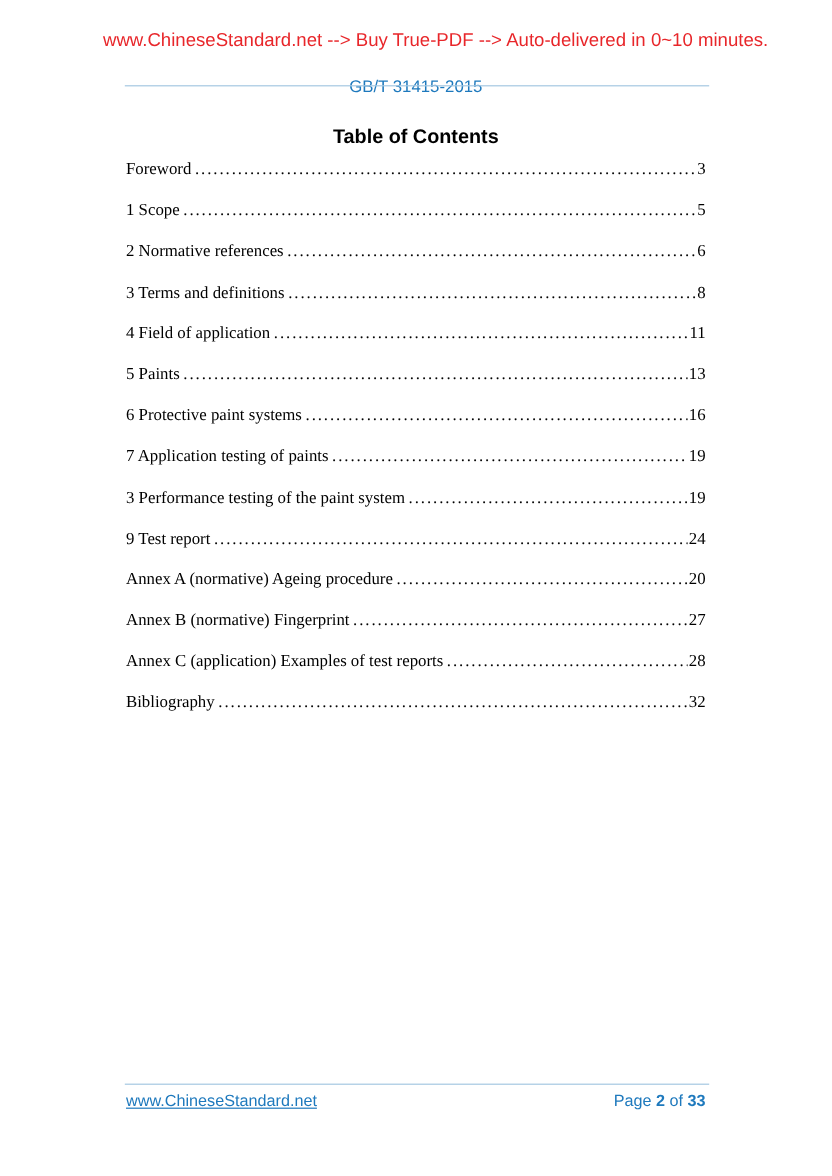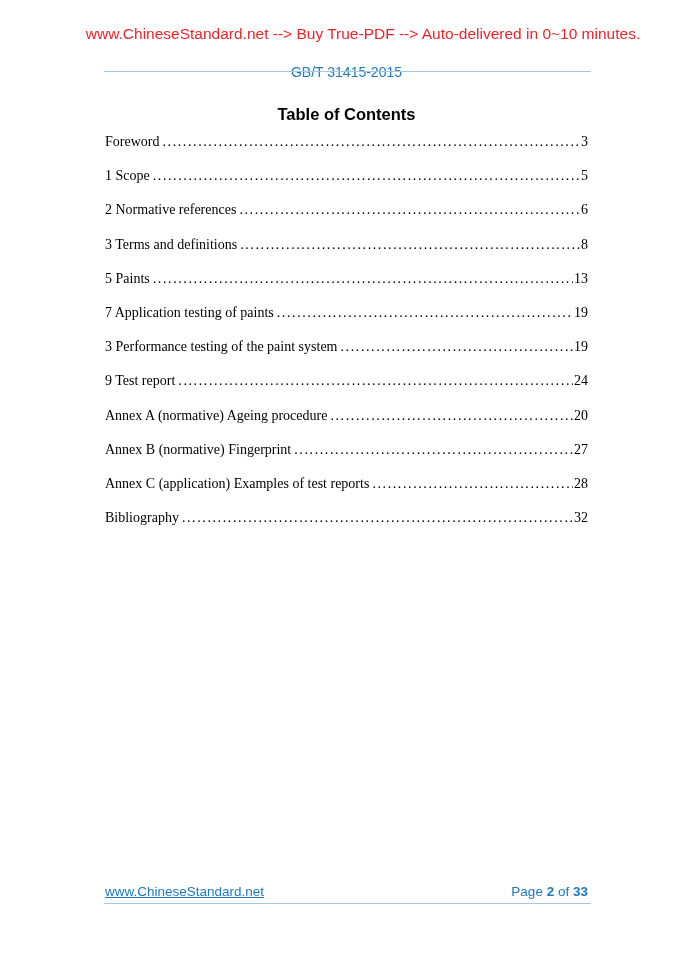--- a/index.html
+++ b/index.html
@@ -73,21 +73,21 @@
   }
   .toc-leader::after {
     content: "..........................................................................................................................................................................................................";
     letter-spacing: 1.6px;
   }
   .toc-page { white-space: nowrap; flex: 0 0 auto; }
 
   
   .footer {
     position: absolute;
-    top: 884px;
+    top: 910px;
     left: 105px;
     width: 483px;
     display: flex;
     justify-content: space-between;
     align-items: baseline;
     font-size: 13.5px;
     color: #1e79bd;
   }
   .footer-link { text-decoration: underline; color: #1e79bd; cursor: pointer; }
   .footer-page b { font-weight: bold; }
@@ -123,27 +123,37 @@
       <span class="toc-leader"></span>
       <span class="toc-page">6</span>
     </div>
 
     <div class="toc-row">
       <span class="toc-label">3 Terms and definitions</span>
       <span class="toc-leader"></span>
       <span class="toc-page">8</span>
     </div>
 
+    <div class="toc-row">
+      <span class="toc-label">4 Field of application</span>
+      <span class="toc-leader"></span>
+      <span class="toc-page">11</span>
+    </div>
 
     <div class="toc-row">
       <span class="toc-label">5 Paints</span>
       <span class="toc-leader"></span>
       <span class="toc-page">13</span>
     </div>
 
+    <div class="toc-row">
+      <span class="toc-label">6 Protective paint systems</span>
+      <span class="toc-leader"></span>
+      <span class="toc-page">16</span>
+    </div>
 
     <div class="toc-row">
       <span class="toc-label">7 Application testing of paints</span>
       <span class="toc-leader"></span>
       <span class="toc-page">19</span>
     </div>
 
     <div class="toc-row">
       <span class="toc-label">3 Performance testing of the paint system</span>
       <span class="toc-leader"></span>

